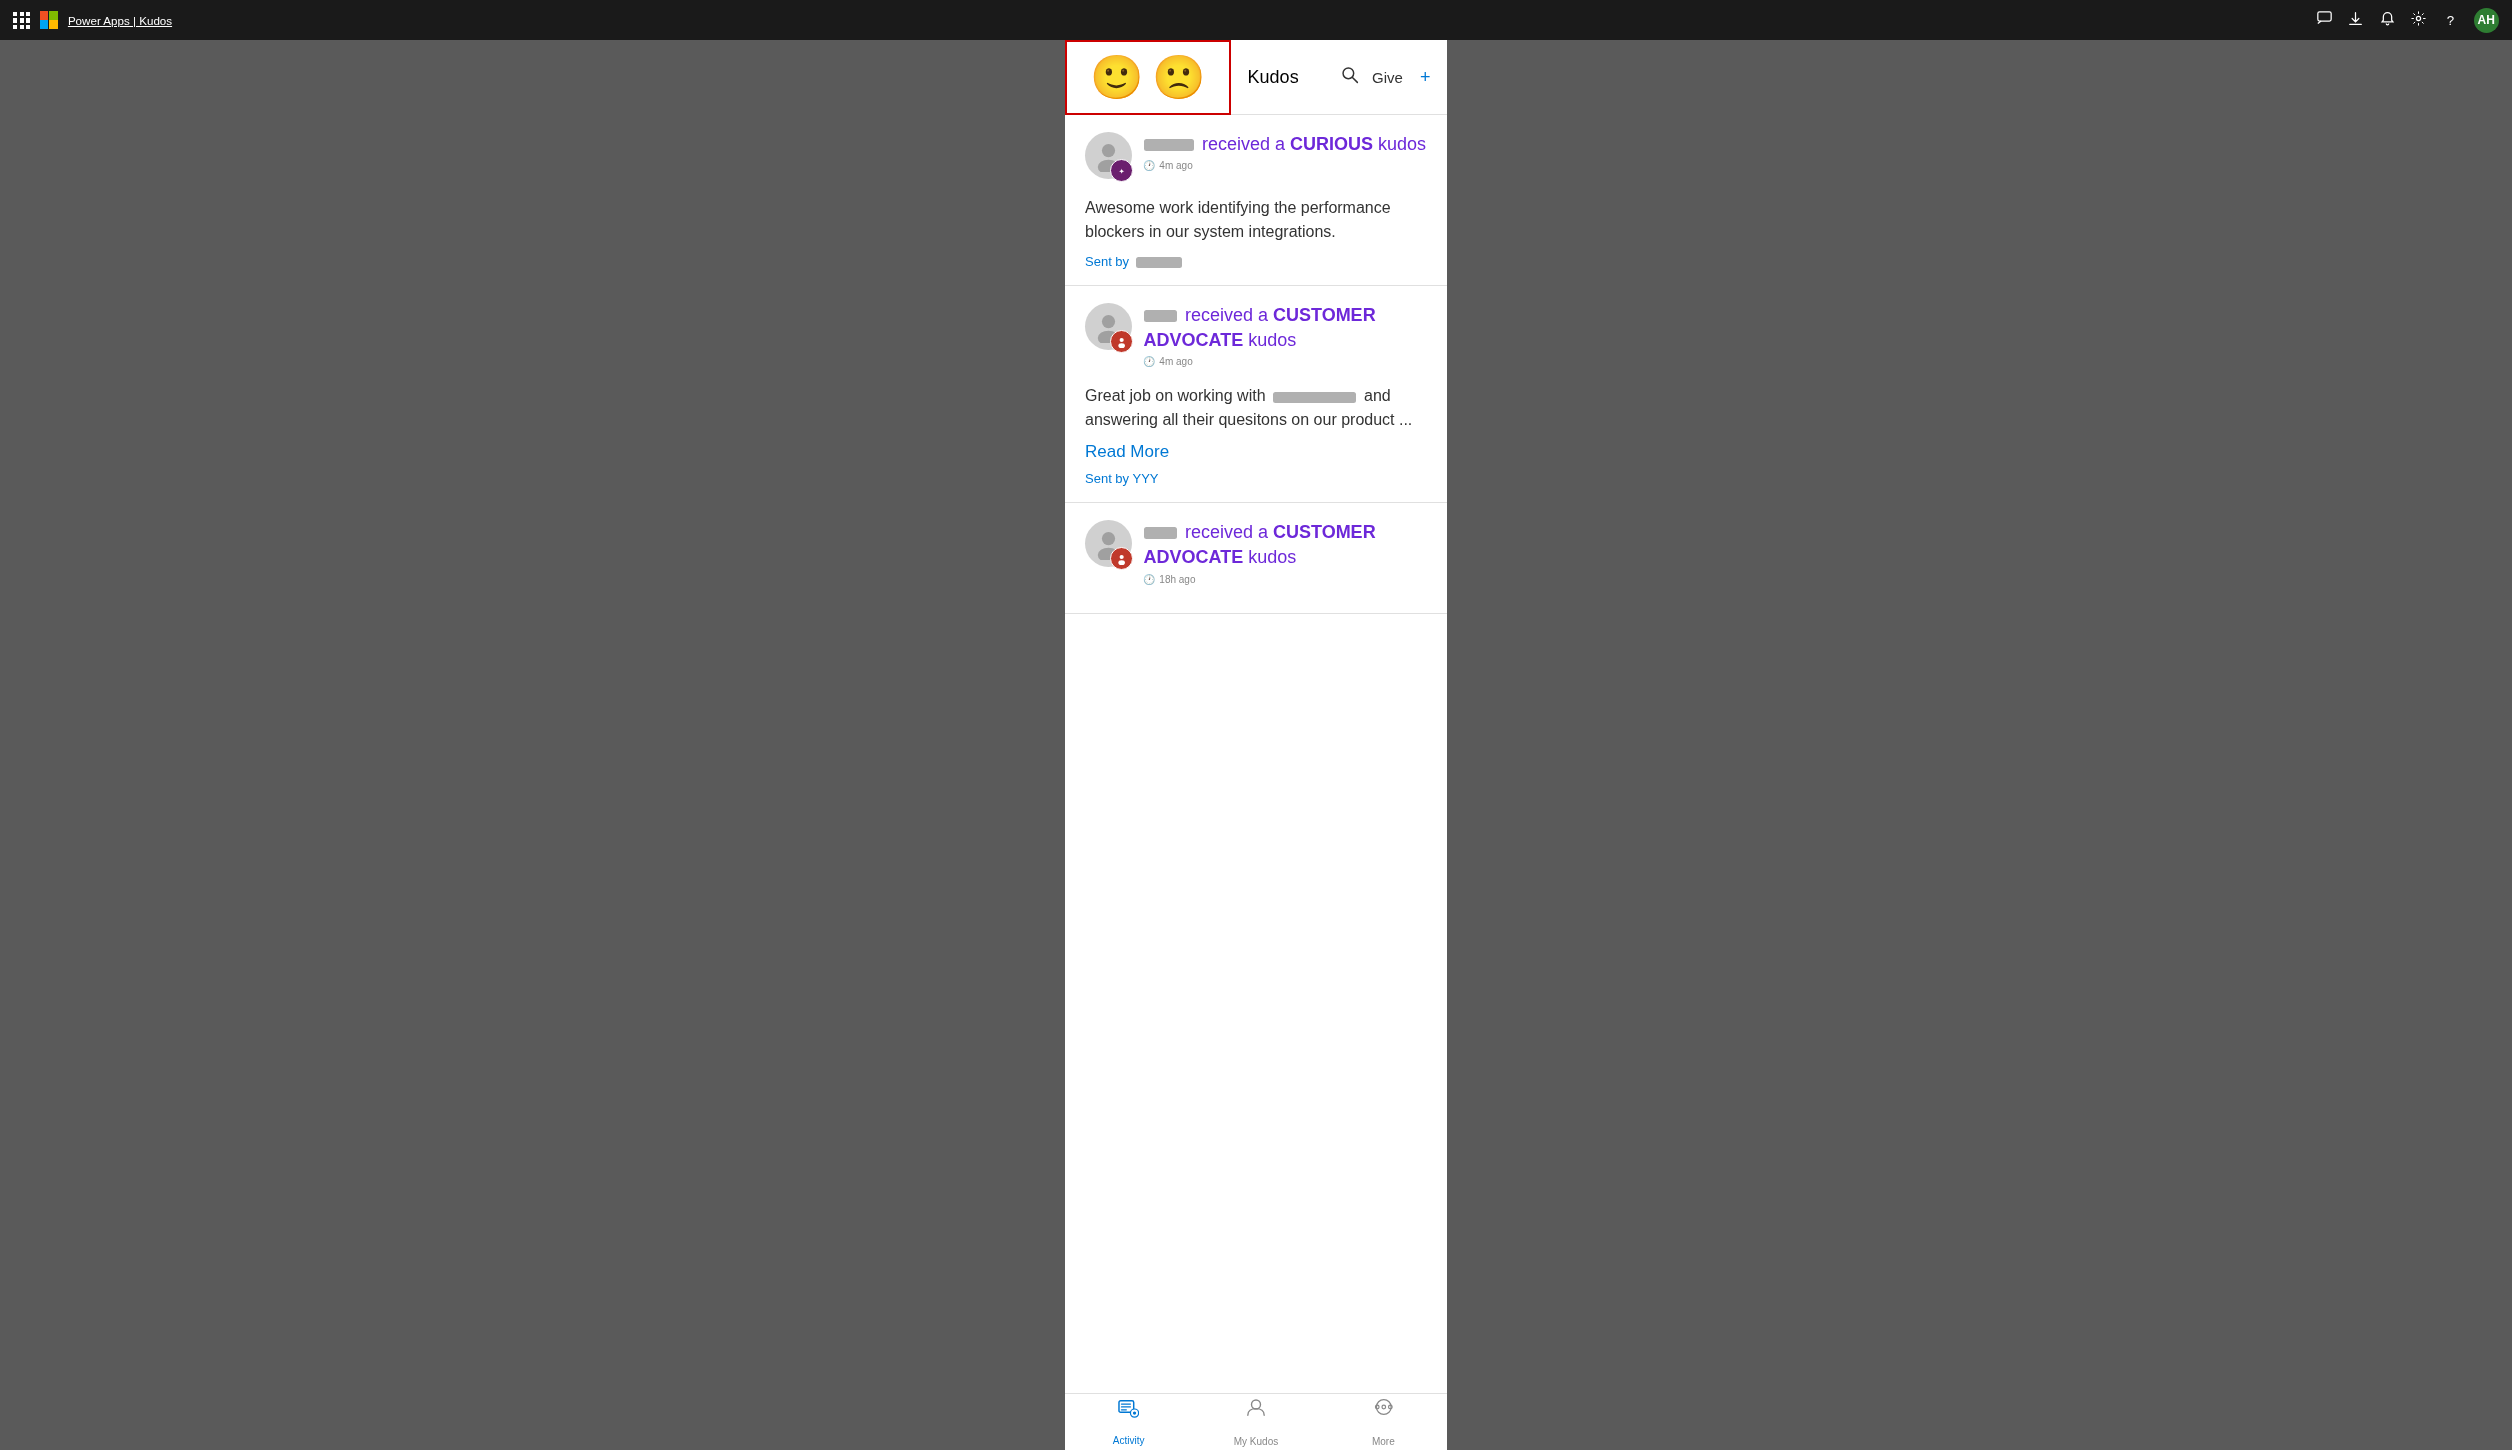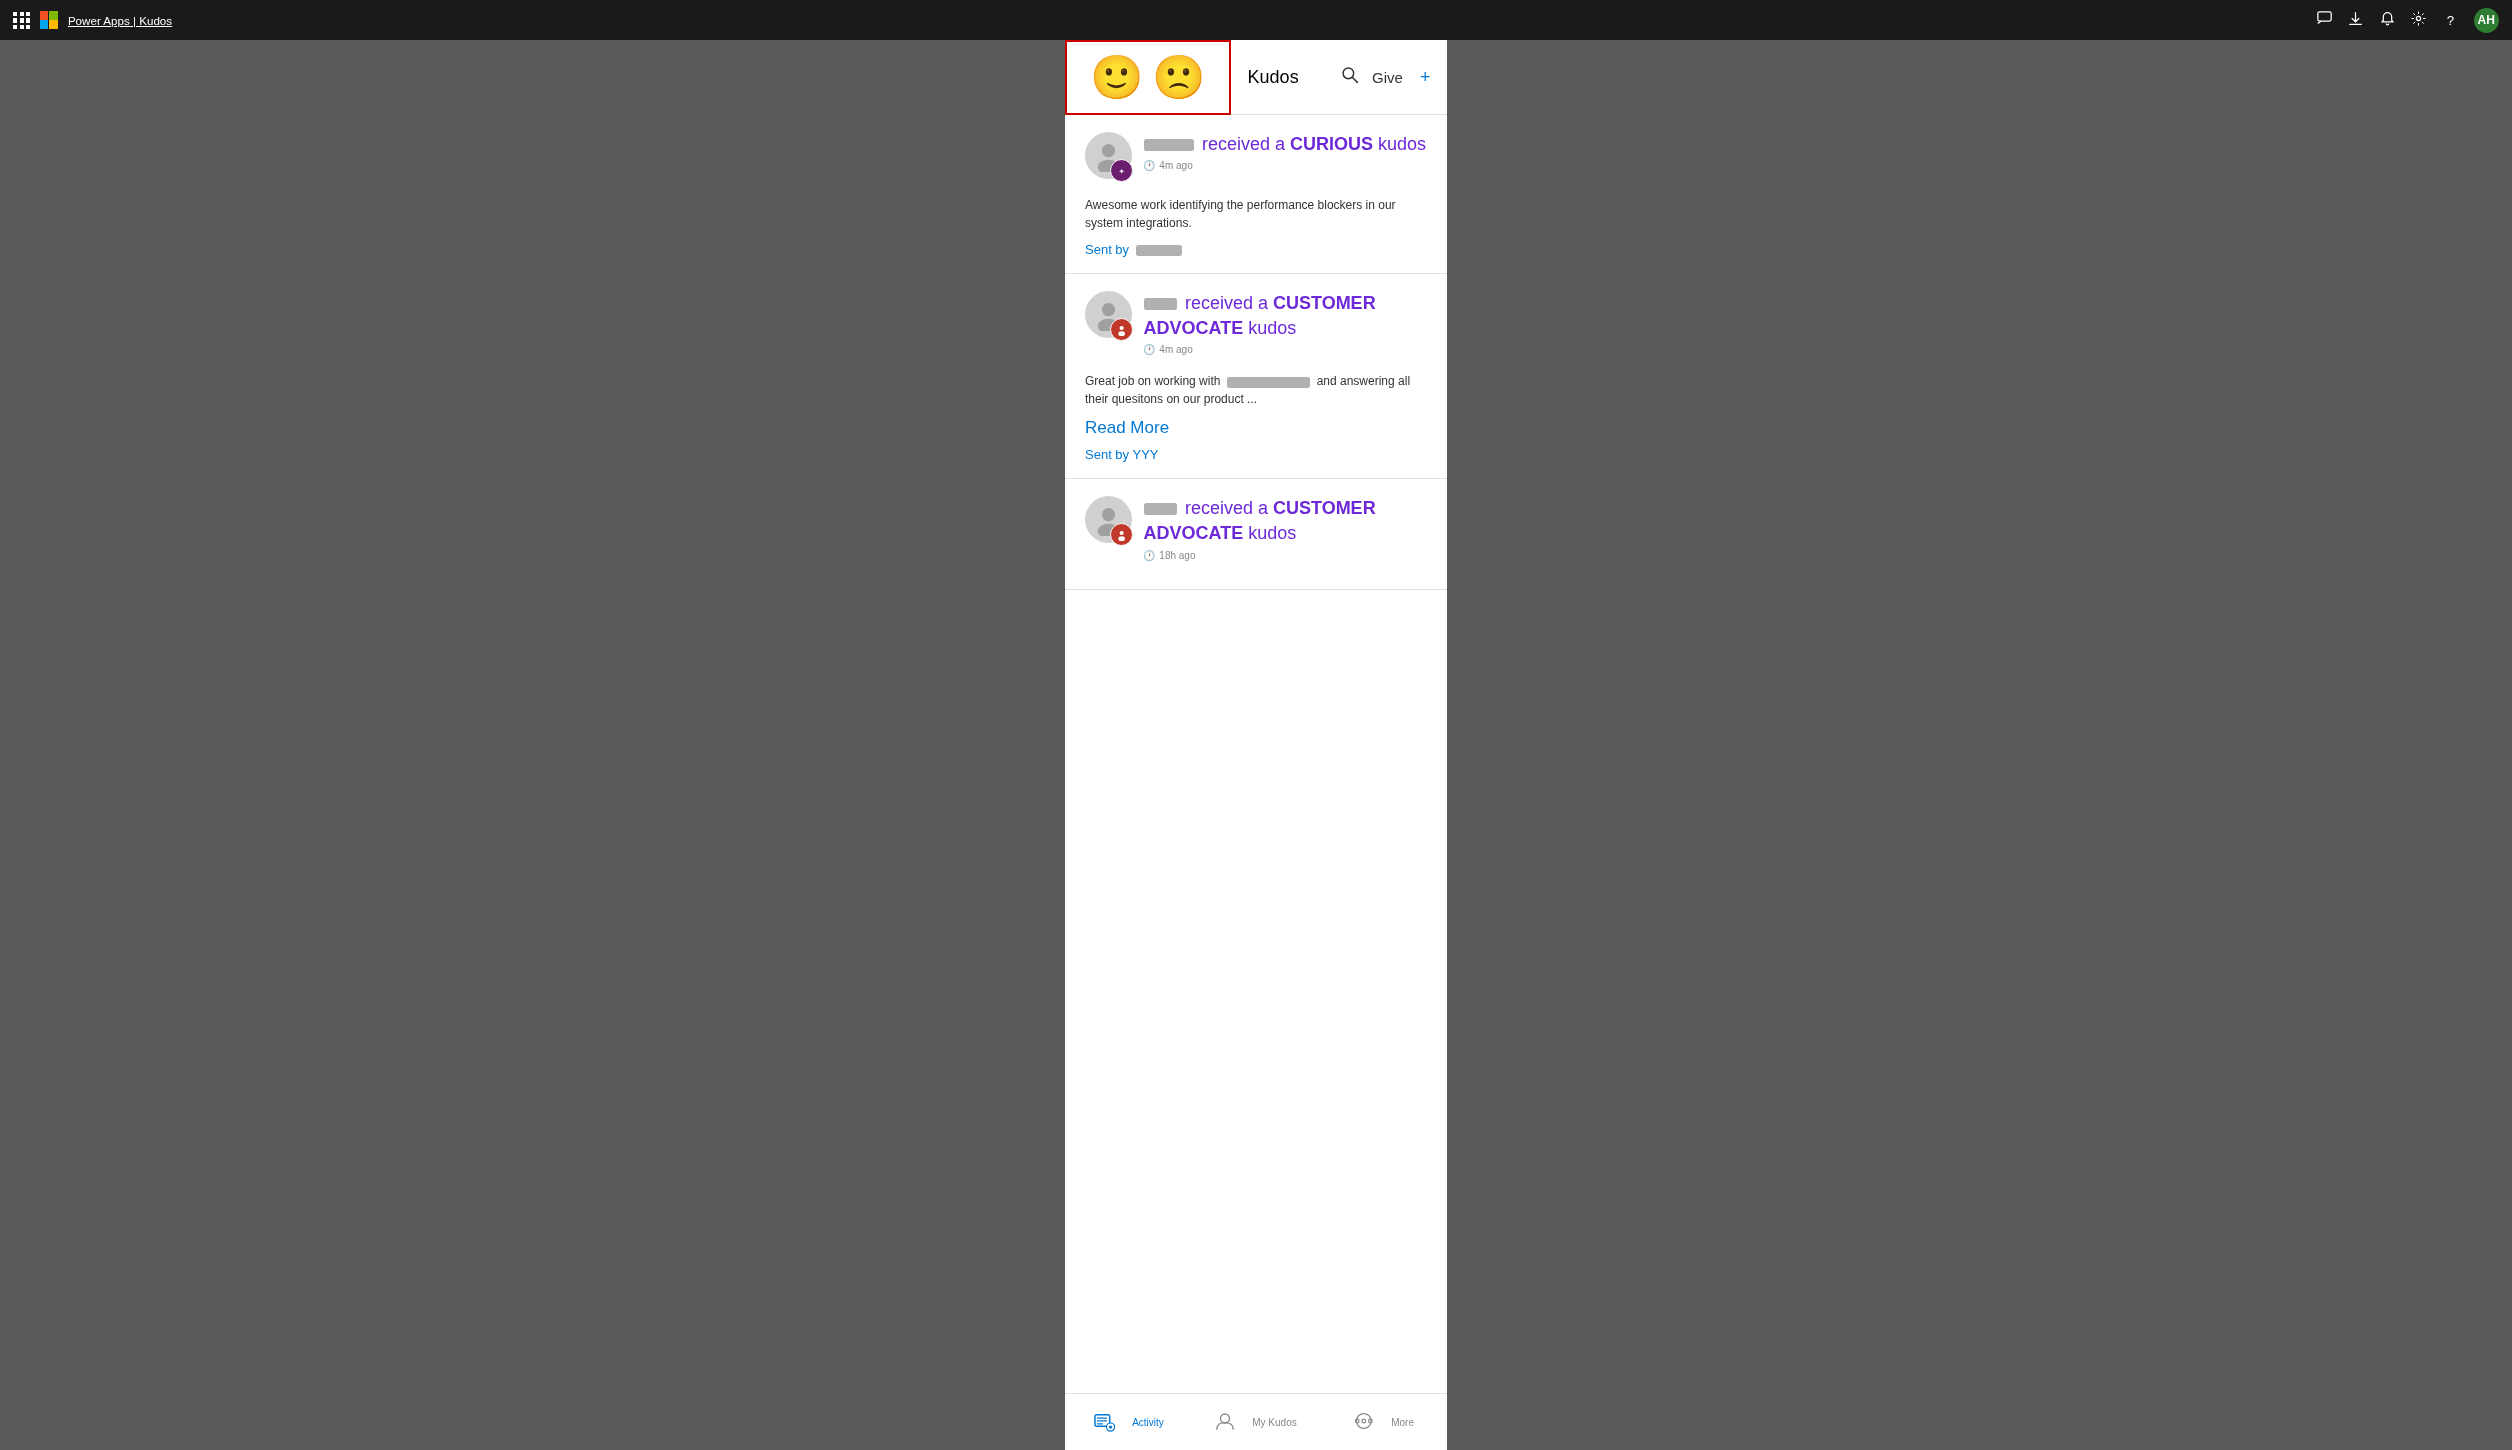--- a/index.html
+++ b/index.html
@@ -264,21 +264,21 @@
       color: #888;
       display: flex;
       align-items: center;
       gap: 3.3px;
       margin-top: 3.3px;
     }
     .clock-icon {
       font-size: 10px;
     }
     .card-message {
-      font-size: 12px;
+      font-size: 16px;
       color: #333;
       line-height: 1.5;
       margin-bottom: 10px;
       margin-top: 17px;
     }
     .card-message .redacted-long {
       display: inline-block;
       width: 83px;
       height: 10.8px;
       background: #b0b0b0;
@@ -317,21 +317,21 @@
       width: 382px;
       height: 58px;
       background: #ffffff;
       border-top: 0.8px solid #e0e0e0;
       display: flex;
       align-items: center;
     }
     .tab-item {
       flex: 1;
       display: flex;
-      flex-direction: row;
+      flex-direction: column;
       align-items: center;
       justify-content: center;
       gap: 17px;
       cursor: pointer;
       height: 100%;
     }
     .tab-label {
       font-size: 10px;
       color: #888;
     }

